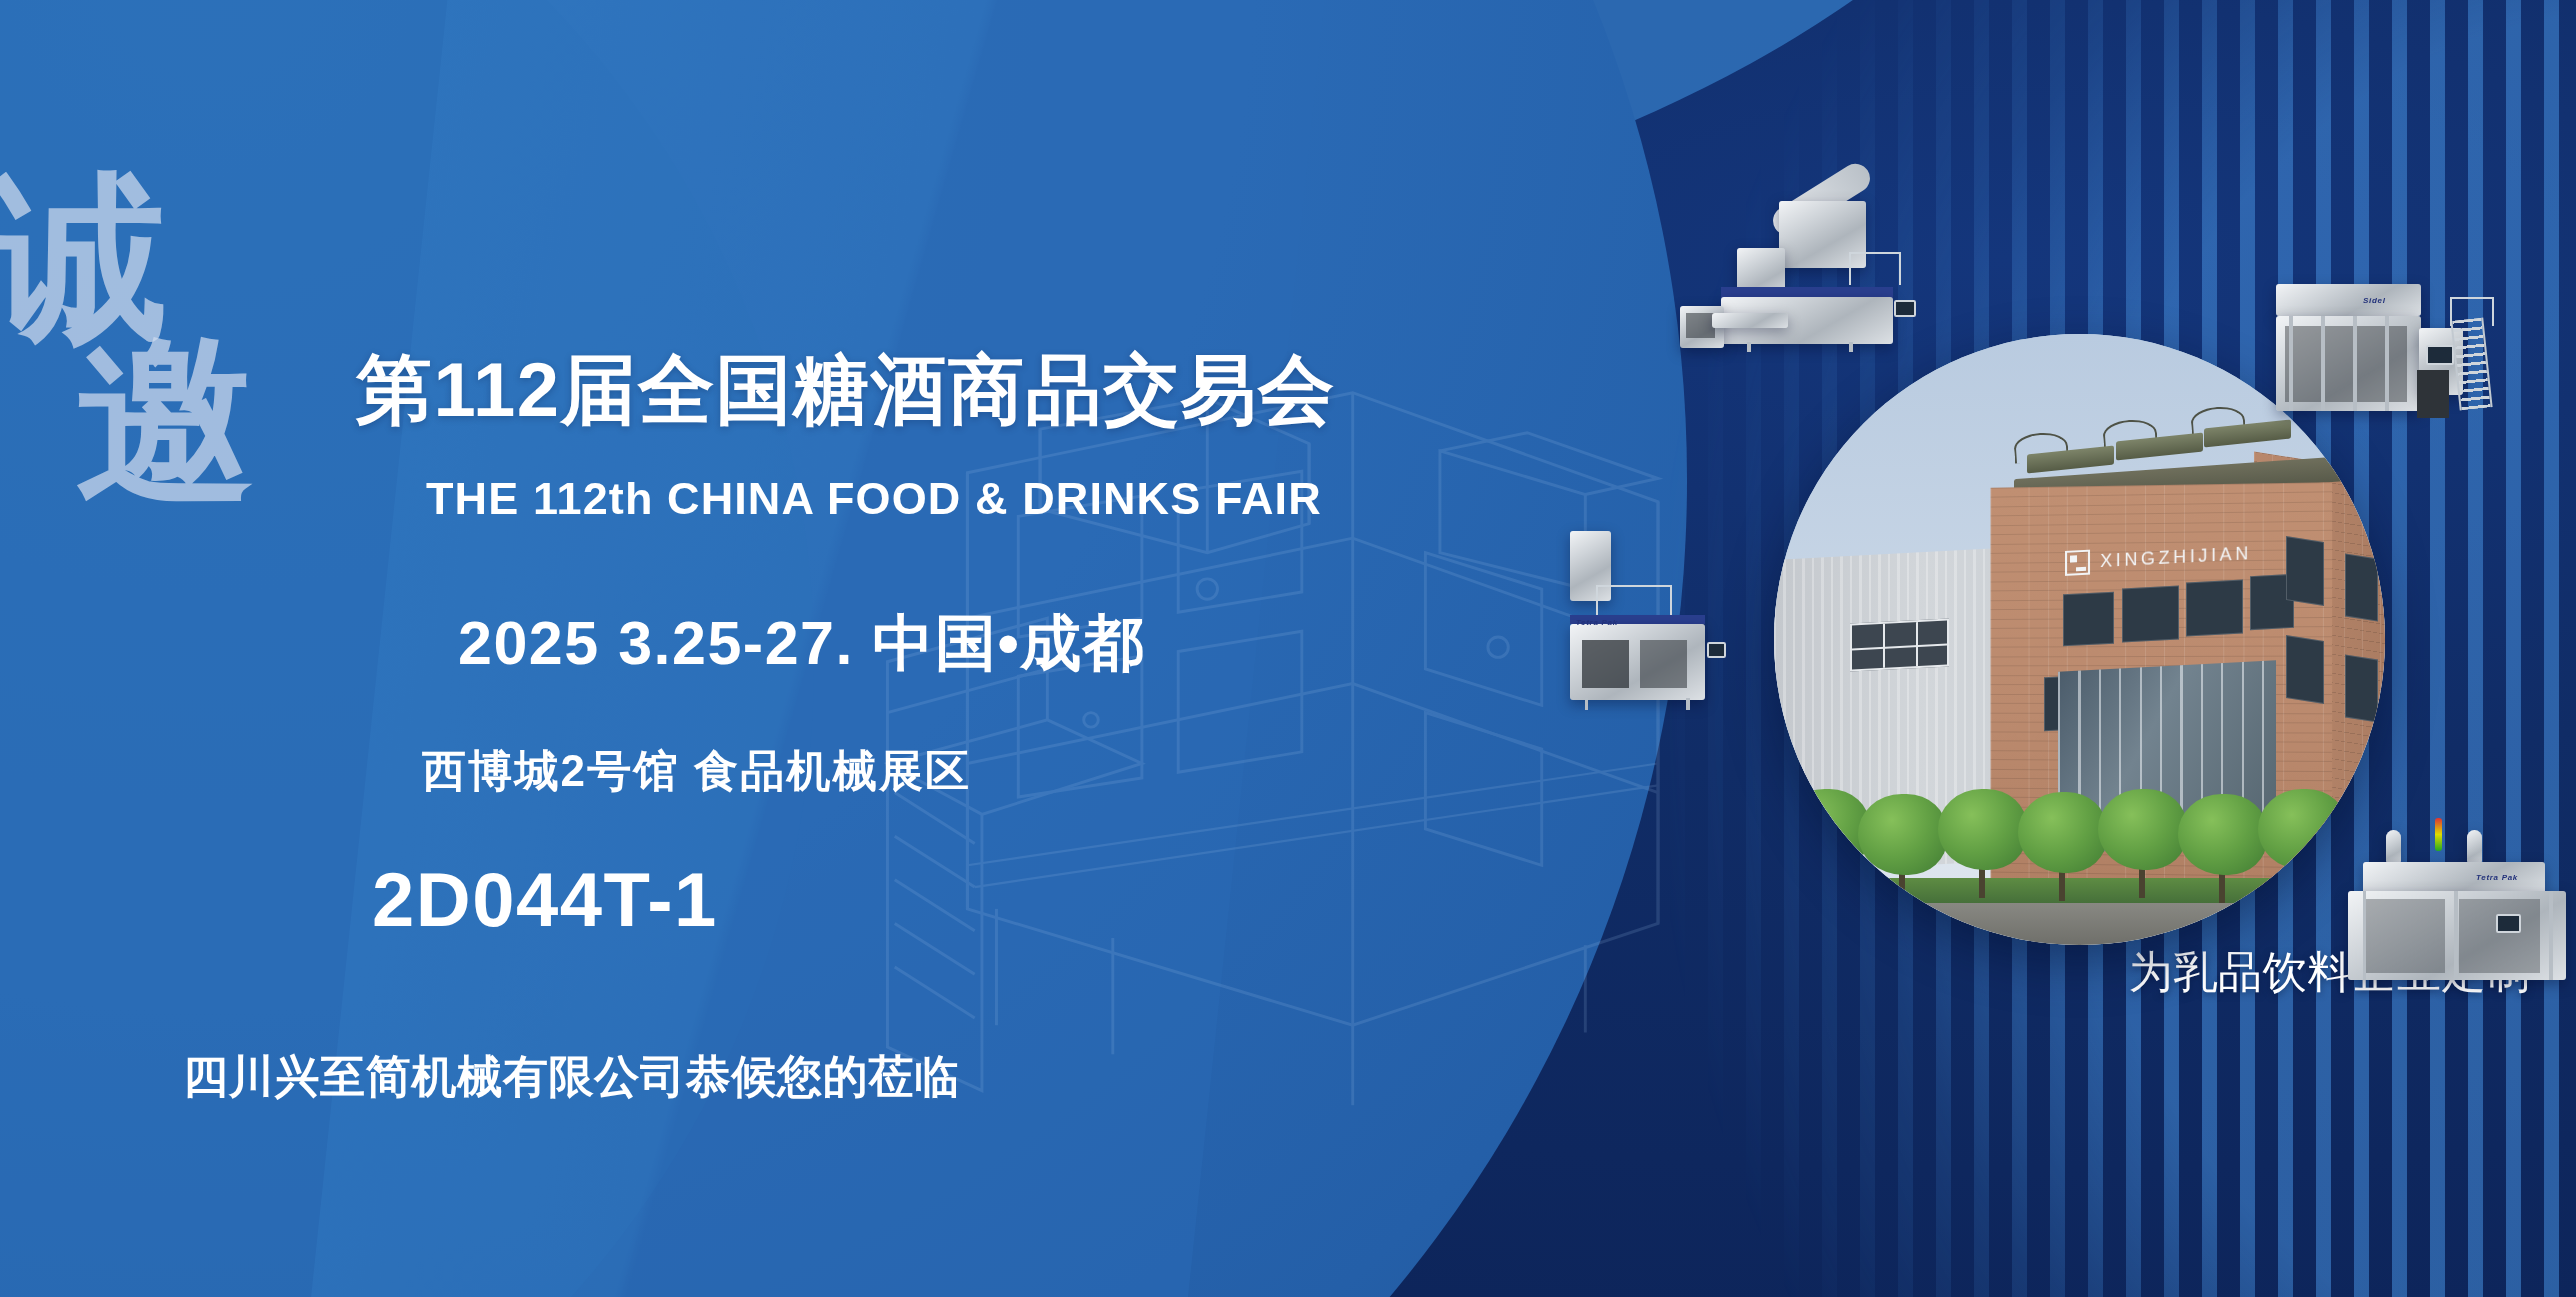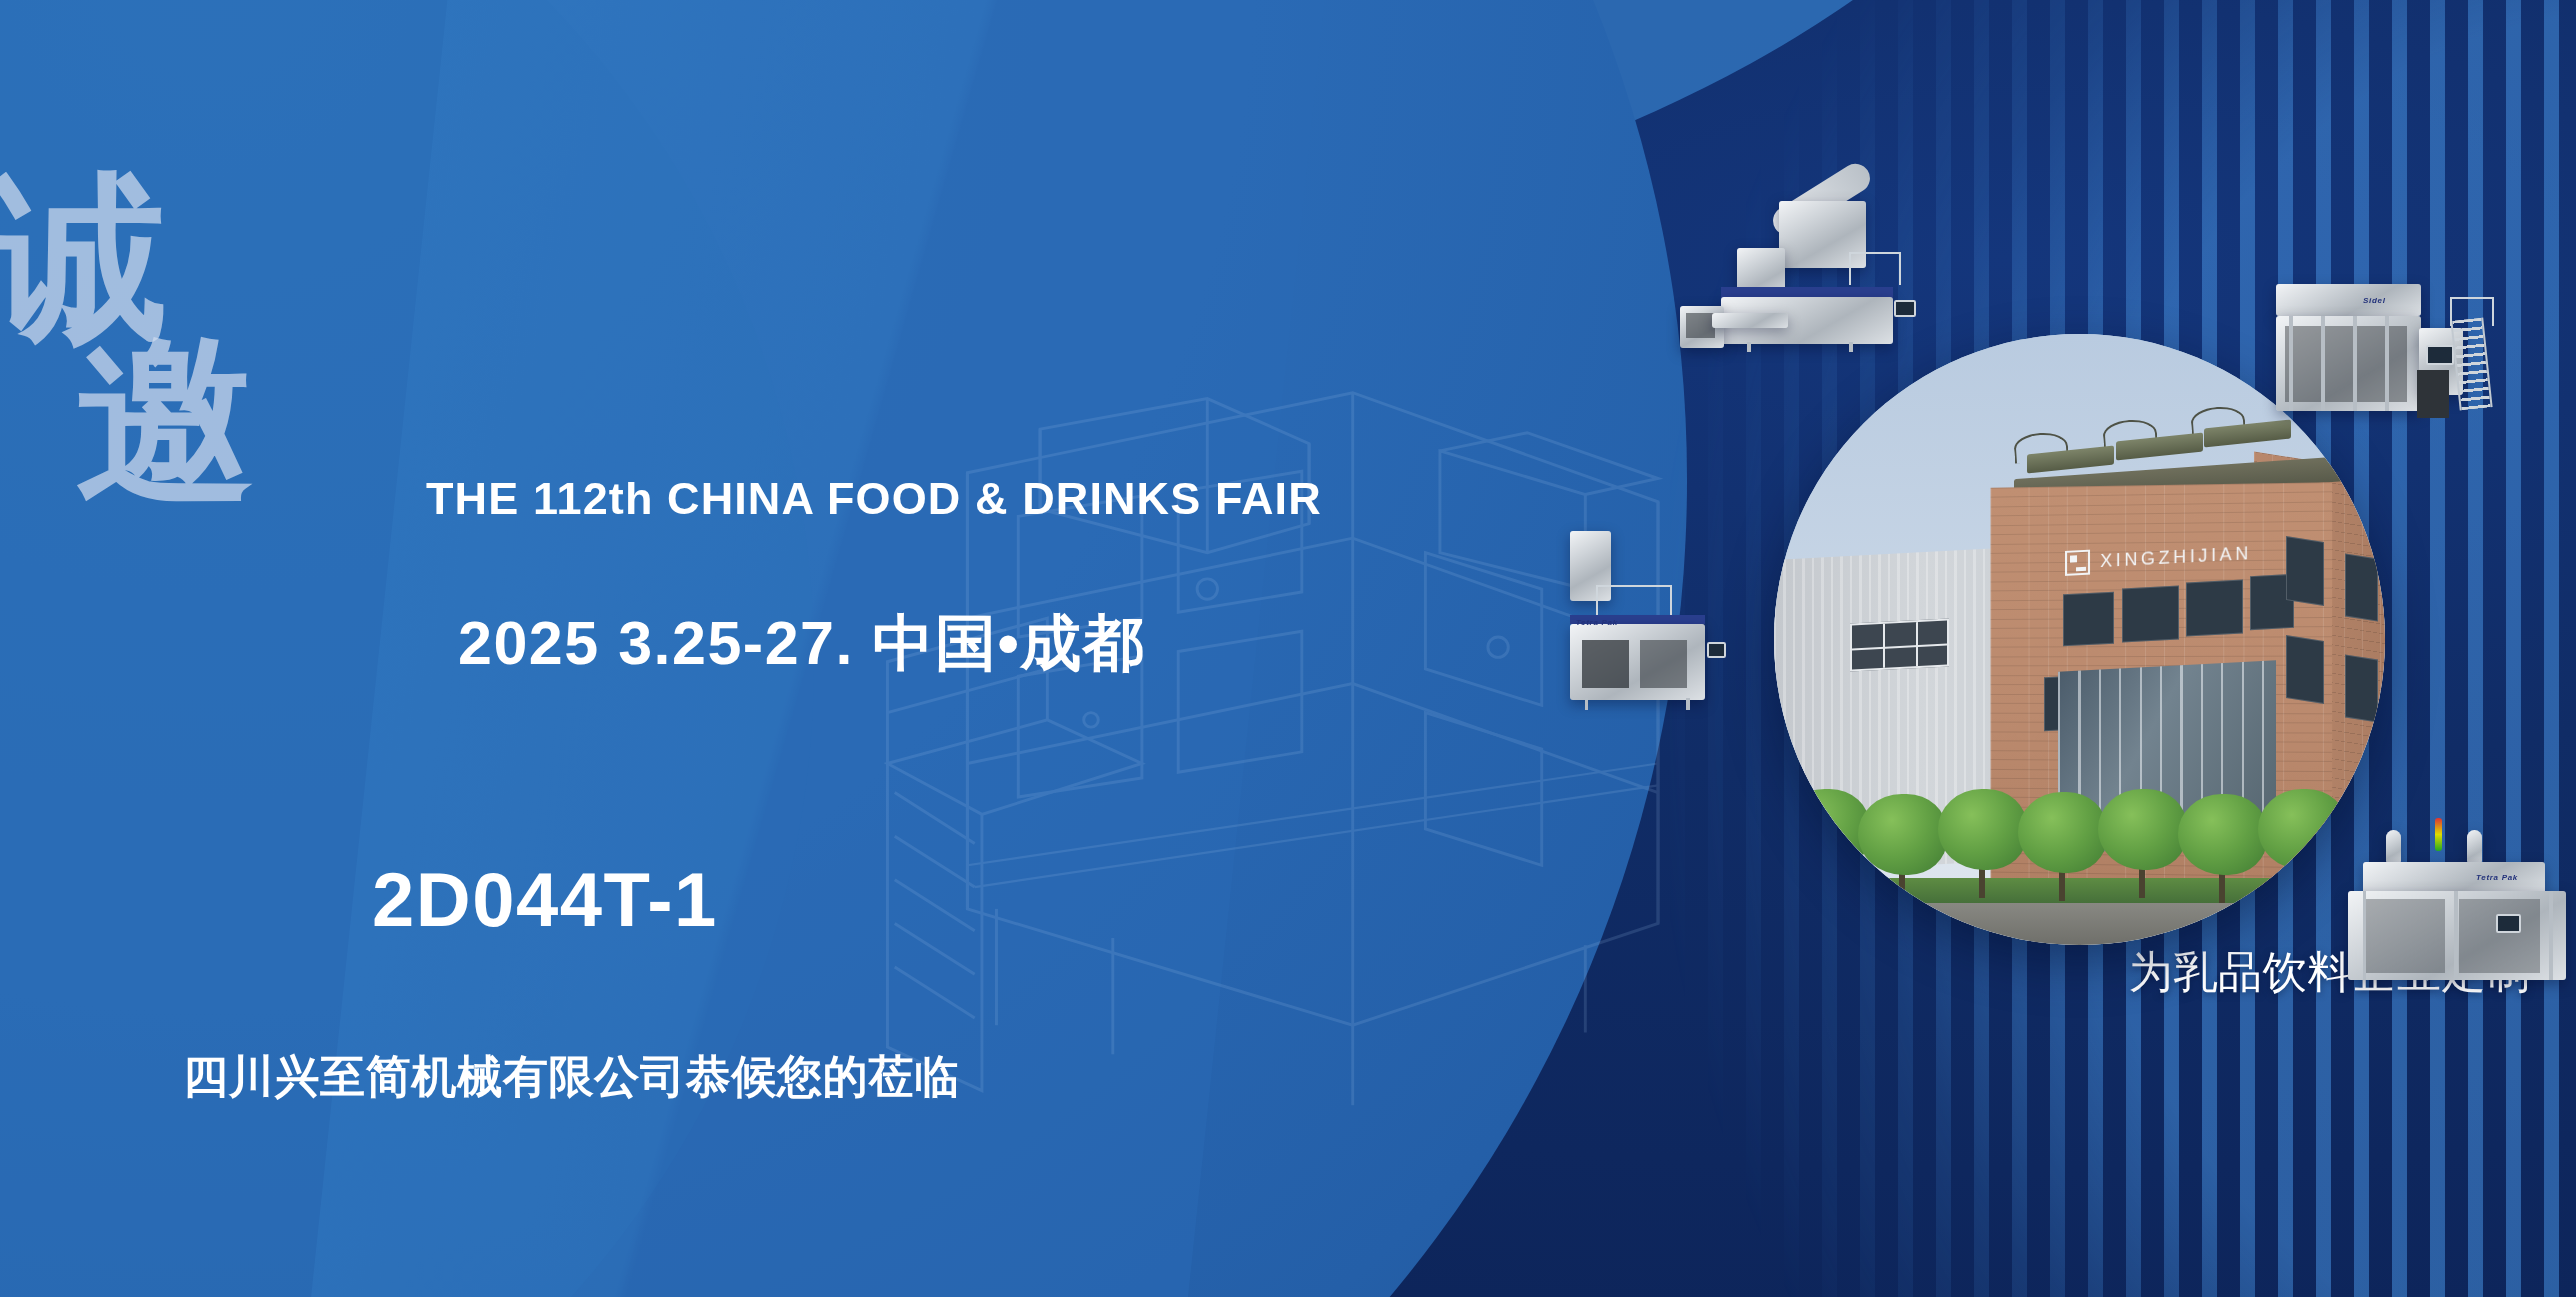--- a/index.html
+++ b/index.html
@@ -397,22 +397,24 @@
     </svg>
   </div>
 
   <div class="watermark">
     <span class="wm-char wm-1">诚</span>
     <span class="wm-char wm-2">邀</span>
   </div>
 
 
   <div class="copy">
+    <div class="title-cn">第112届全国糖酒商品交易会</div>
     <div class="title-en">THE 112th CHINA  FOOD &amp; DRINKS FAIR</div>
     <div class="date-line">2025 3.25-27.  中国•成都</div>
+    <div class="hall-line">西博城2号馆    食品机械展区</div>
     <div class="booth">2D044T-1</div>
     <div class="company">四川兴至简机械有限公司恭候您的莅临</div>
   </div>
 
   <div class="tagline">
     <div>为乳品饮料企业定制</div>
   </div>
 
   <div class="photo-circle">
     <div class="sky"></div>

